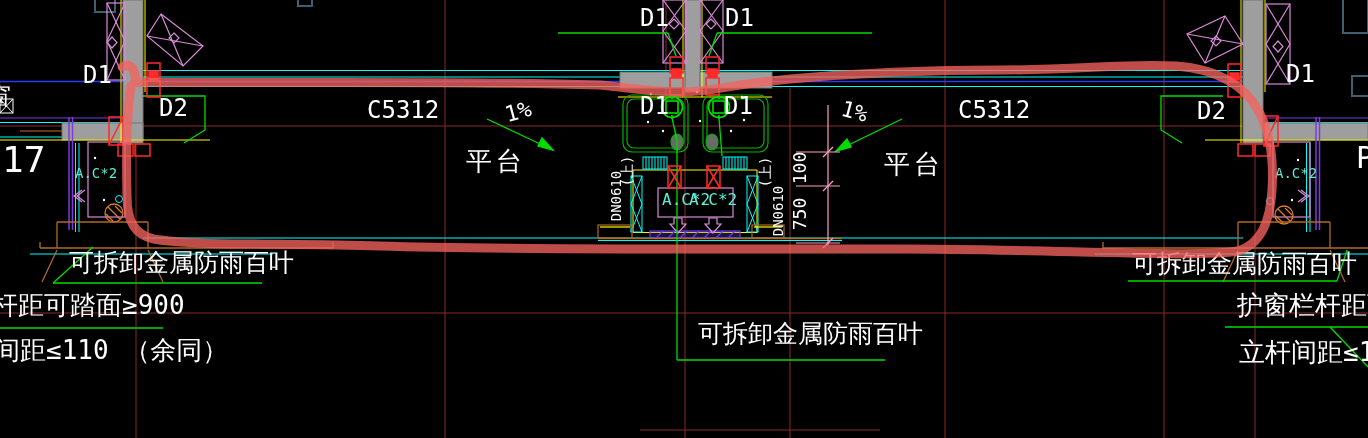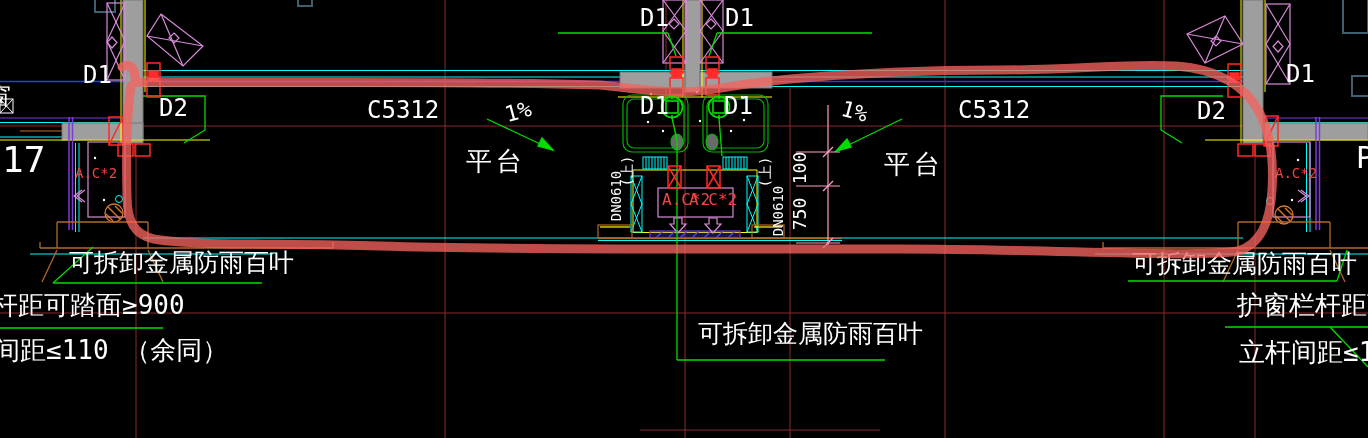--- a/index.html
+++ b/index.html
@@ -3,21 +3,21 @@
 <meta charset="utf-8">
 <style>
   html,body{margin:0;padding:0;background:#000;}
   #canvas{position:relative;width:1368px;height:438px;background:#000;overflow:hidden;
           font-family:"DejaVu Sans Mono","Liberation Mono",monospace;}
   svg{position:absolute;left:0;top:0;}
   #linework{z-index:0;}
   #marker-layer{z-index:3;pointer-events:none;}
   .lbl{position:absolute;color:#fff;white-space:nowrap;z-index:2;line-height:1;
        font-family:"DejaVu Sans Mono","Liberation Mono",monospace;}
-  .pink{color:#ef4444;text-align:right;}
+  .pink{color:#5eead4;text-align:right;}
   .rot{transform:translate(-50%,-50%) rotate(-90deg);}
   .sl-l{transform:rotate(-15deg);}
   .sl-r{transform:rotate(15deg);}
 </style>
 </head>
 <body>
 
 <div id="canvas">
 
 <svg id="linework" width="1368" height="438" viewBox="0 0 1368 438">

